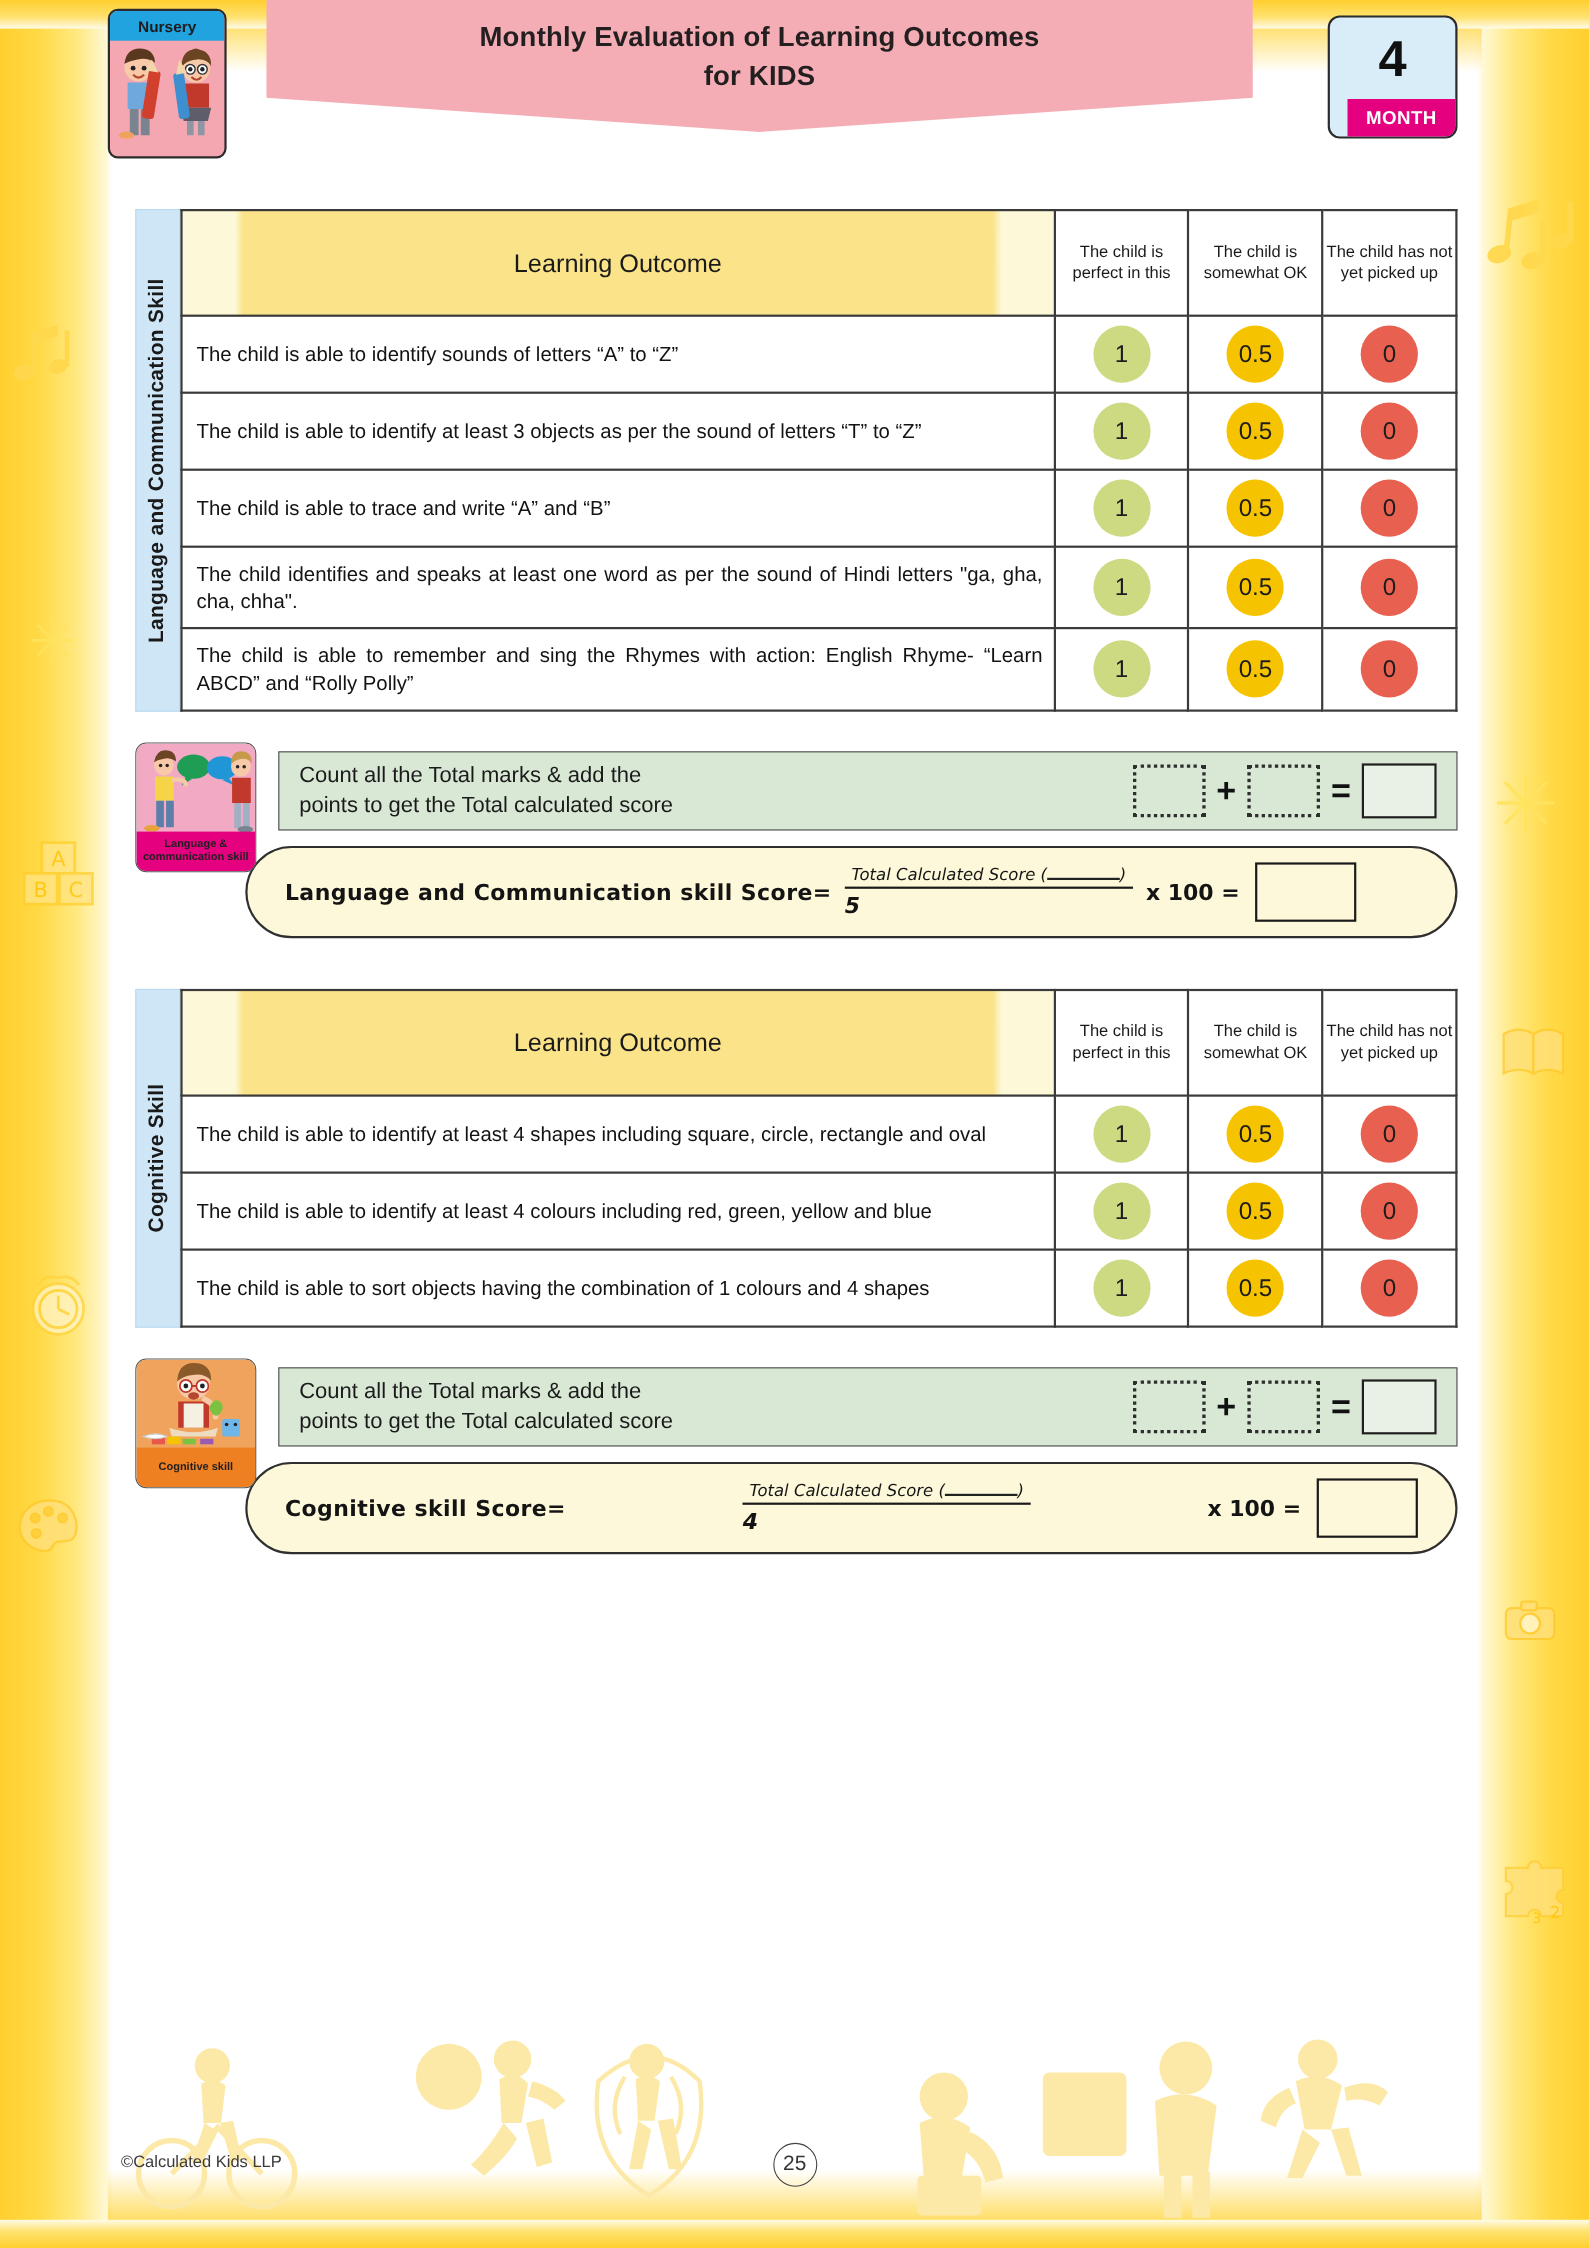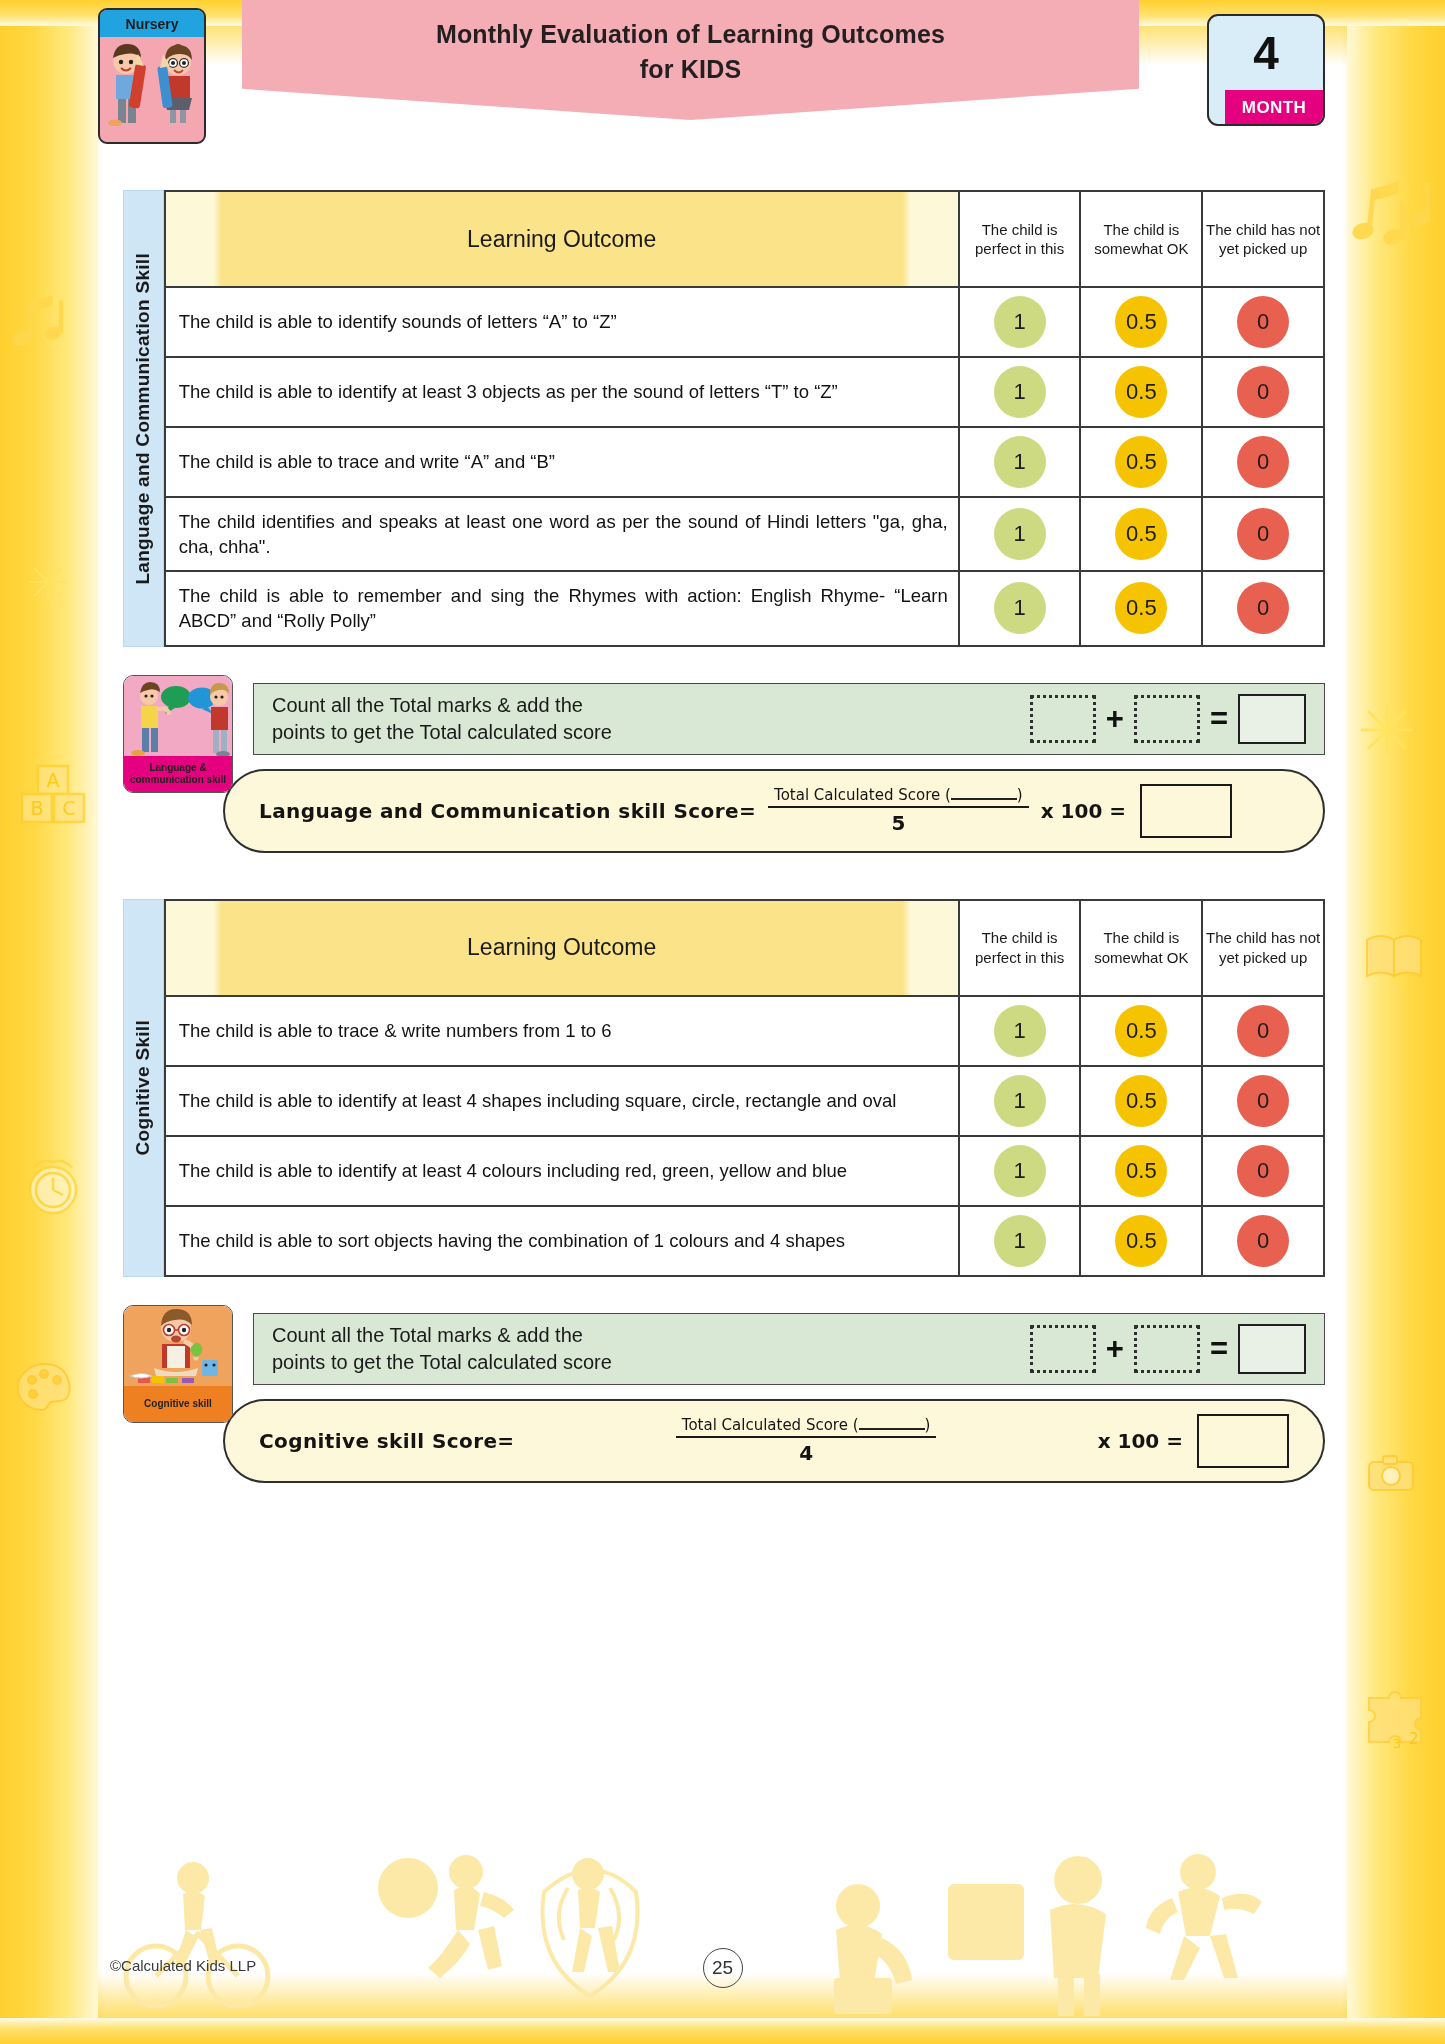--- a/index.html
+++ b/index.html
@@ -174,21 +174,21 @@
   .formula {
     margin: 14px 22px 0 125px; height: 84px;
     background: #fdf8d9; border: 2px solid #2f2f2f; border-radius: 42px;
     display: flex; align-items: center; padding: 0 34px;
     font-family: "DejaVu Sans", sans-serif;
   }
   .formula .flabel {
     font-size: 20px; font-weight: bold; color: #141414; letter-spacing: .4px;
     white-space: nowrap;
   }
-  .frac { display: inline-flex; flex-direction: column; align-items: center; }
+  .frac { display: inline-flex; flex-direction: column; align-items: flex-start; font-style: italic; }
   .frac .num {
     font-size: 15px; color: #151515; padding: 0 6px 2px; white-space: nowrap;
     border-bottom: 2.5px solid #1a1a1a;
   }
   .frac .den { font-size: 20px; font-weight: bold; color: #141414; padding-top: 3px; }
   .blank { display: inline-block; width: 66px; border-bottom: 2px solid #222; }
   .x100 { font-size: 20px; font-weight: bold; color: #141414; white-space: nowrap; }
   .result-box { width: 92px; height: 54px; border: 2.5px solid #1a1a1a; background: #fdf8d9; }
 
   
@@ -466,26 +466,20 @@
             </colgroup>
           <thead>
             <tr>
               <th class="lo-head">Learning Outcome</th>
               <th class="col-head">The child is perfect in this</th>
               <th class="col-head">The child is somewhat OK</th>
               <th class="col-head">The child has not yet picked up</th>
             </tr>
           </thead>
           <tbody>
-            <tr>
-              <td class="lo-cell">The child is able to trace &amp; write numbers from 1 to 6</td>
-              <td class="mark-cell"><span class="bubble one">1</span></td>
-              <td class="mark-cell"><span class="bubble half">0.5</span></td>
-              <td class="mark-cell"><span class="bubble zero">0</span></td>
-            </tr>
             <tr>
               <td class="lo-cell">The child is able to identify at least 4 shapes including square, circle, rectangle and oval</td>
               <td class="mark-cell"><span class="bubble one">1</span></td>
               <td class="mark-cell"><span class="bubble half">0.5</span></td>
               <td class="mark-cell"><span class="bubble zero">0</span></td>
             </tr>
             <tr>
               <td class="lo-cell">The child is able to identify at least 4 colours including red, green, yellow and blue</td>
               <td class="mark-cell"><span class="bubble one">1</span></td>
               <td class="mark-cell"><span class="bubble half">0.5</span></td>

